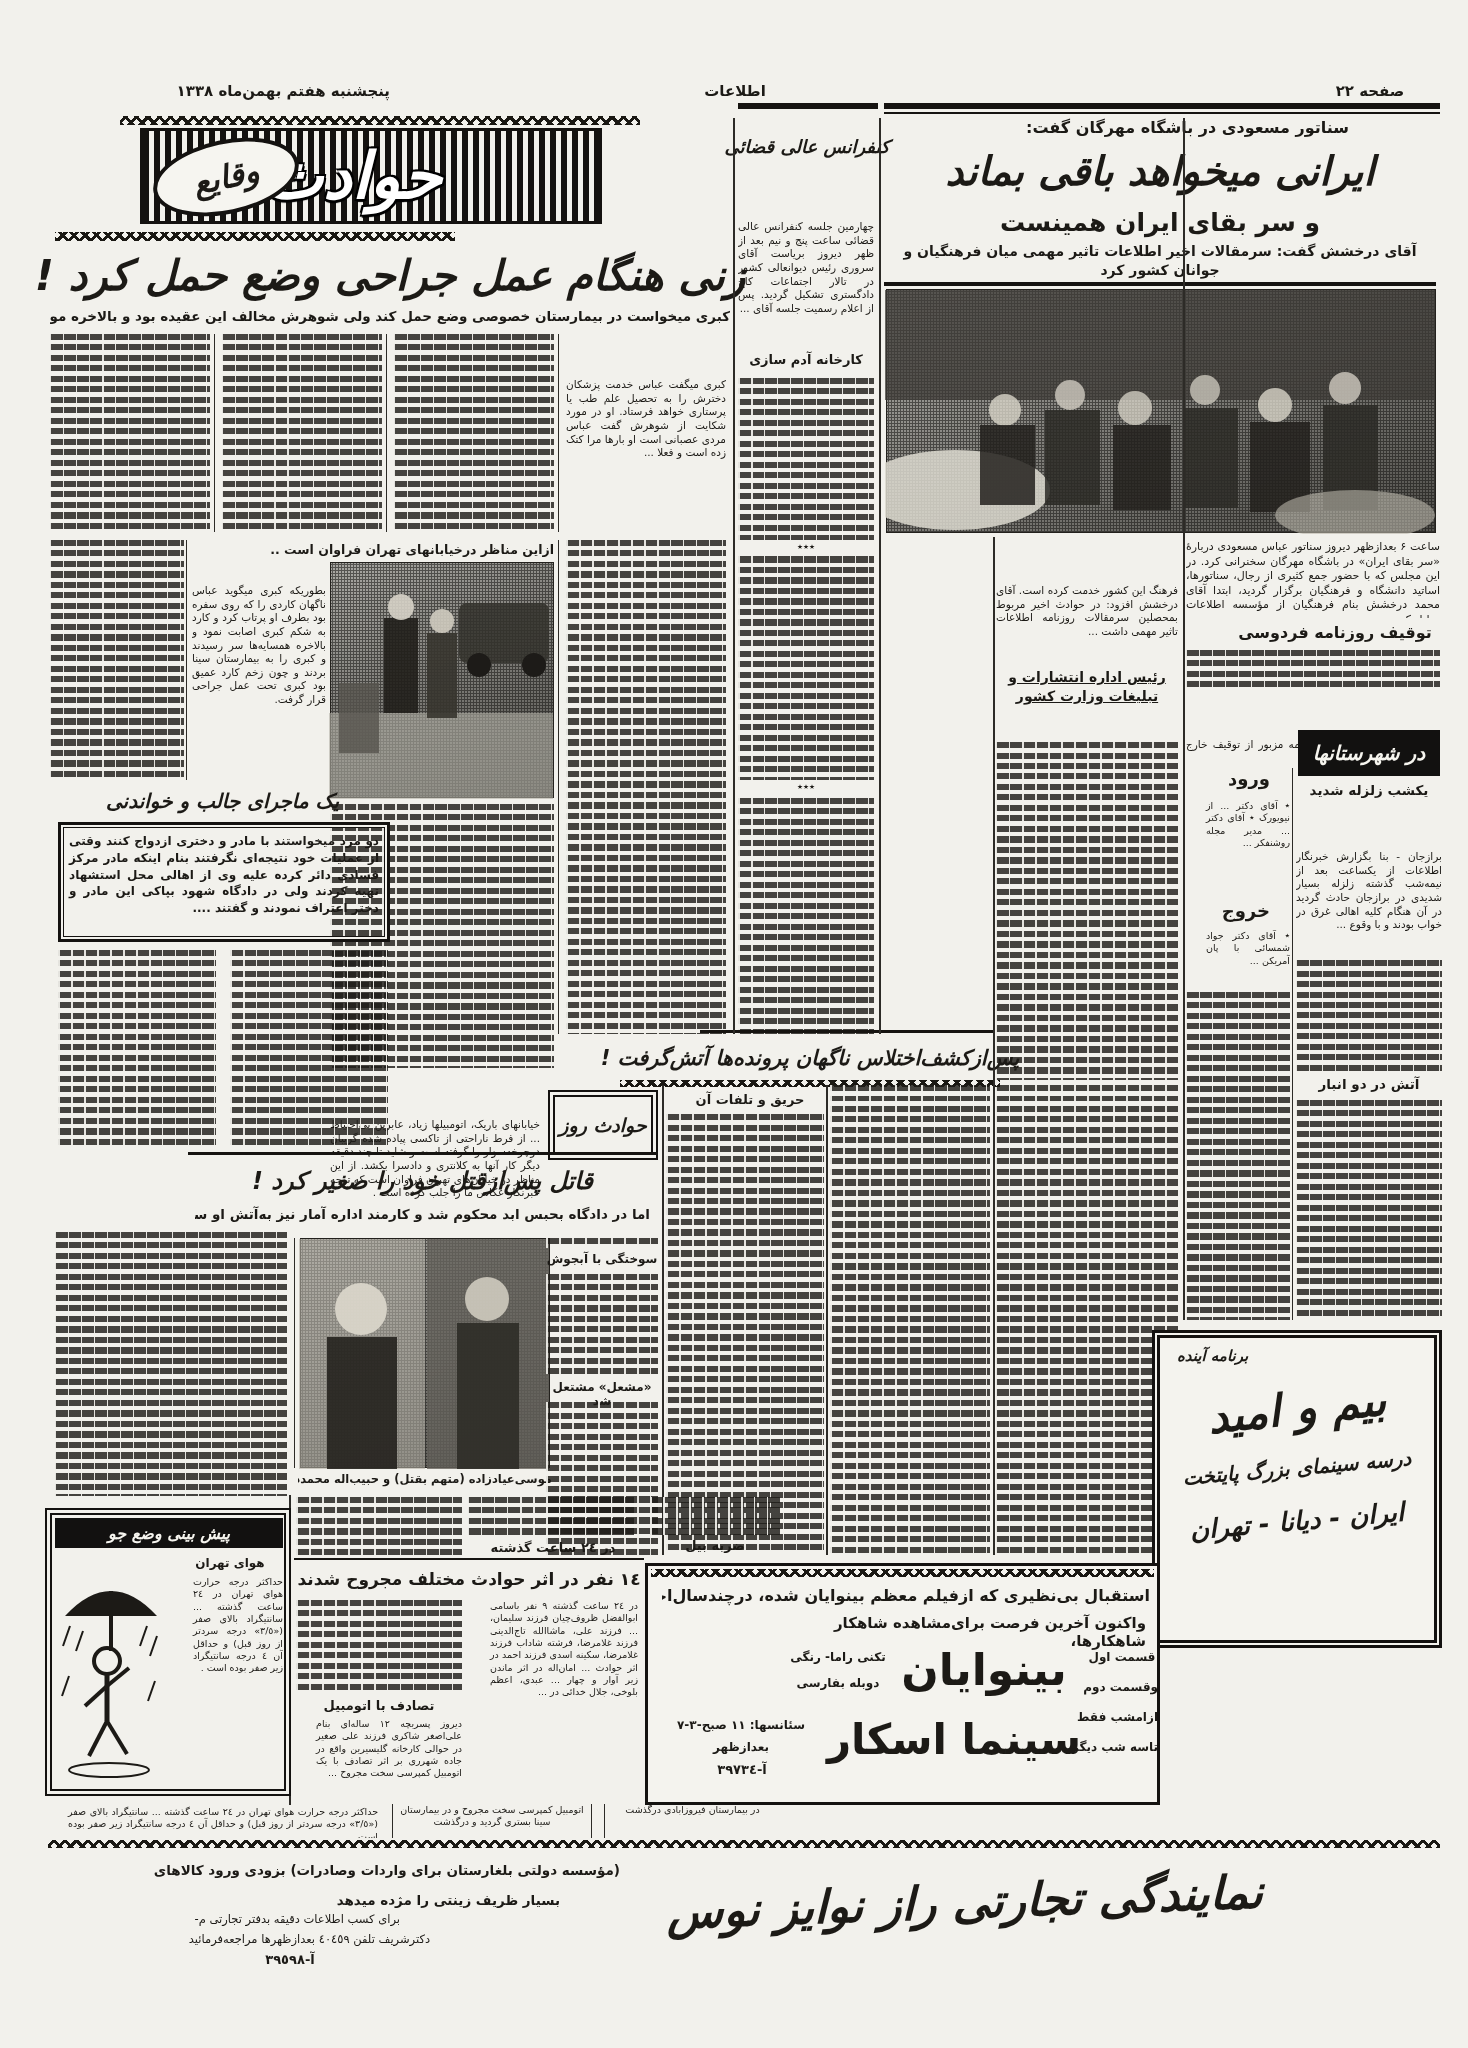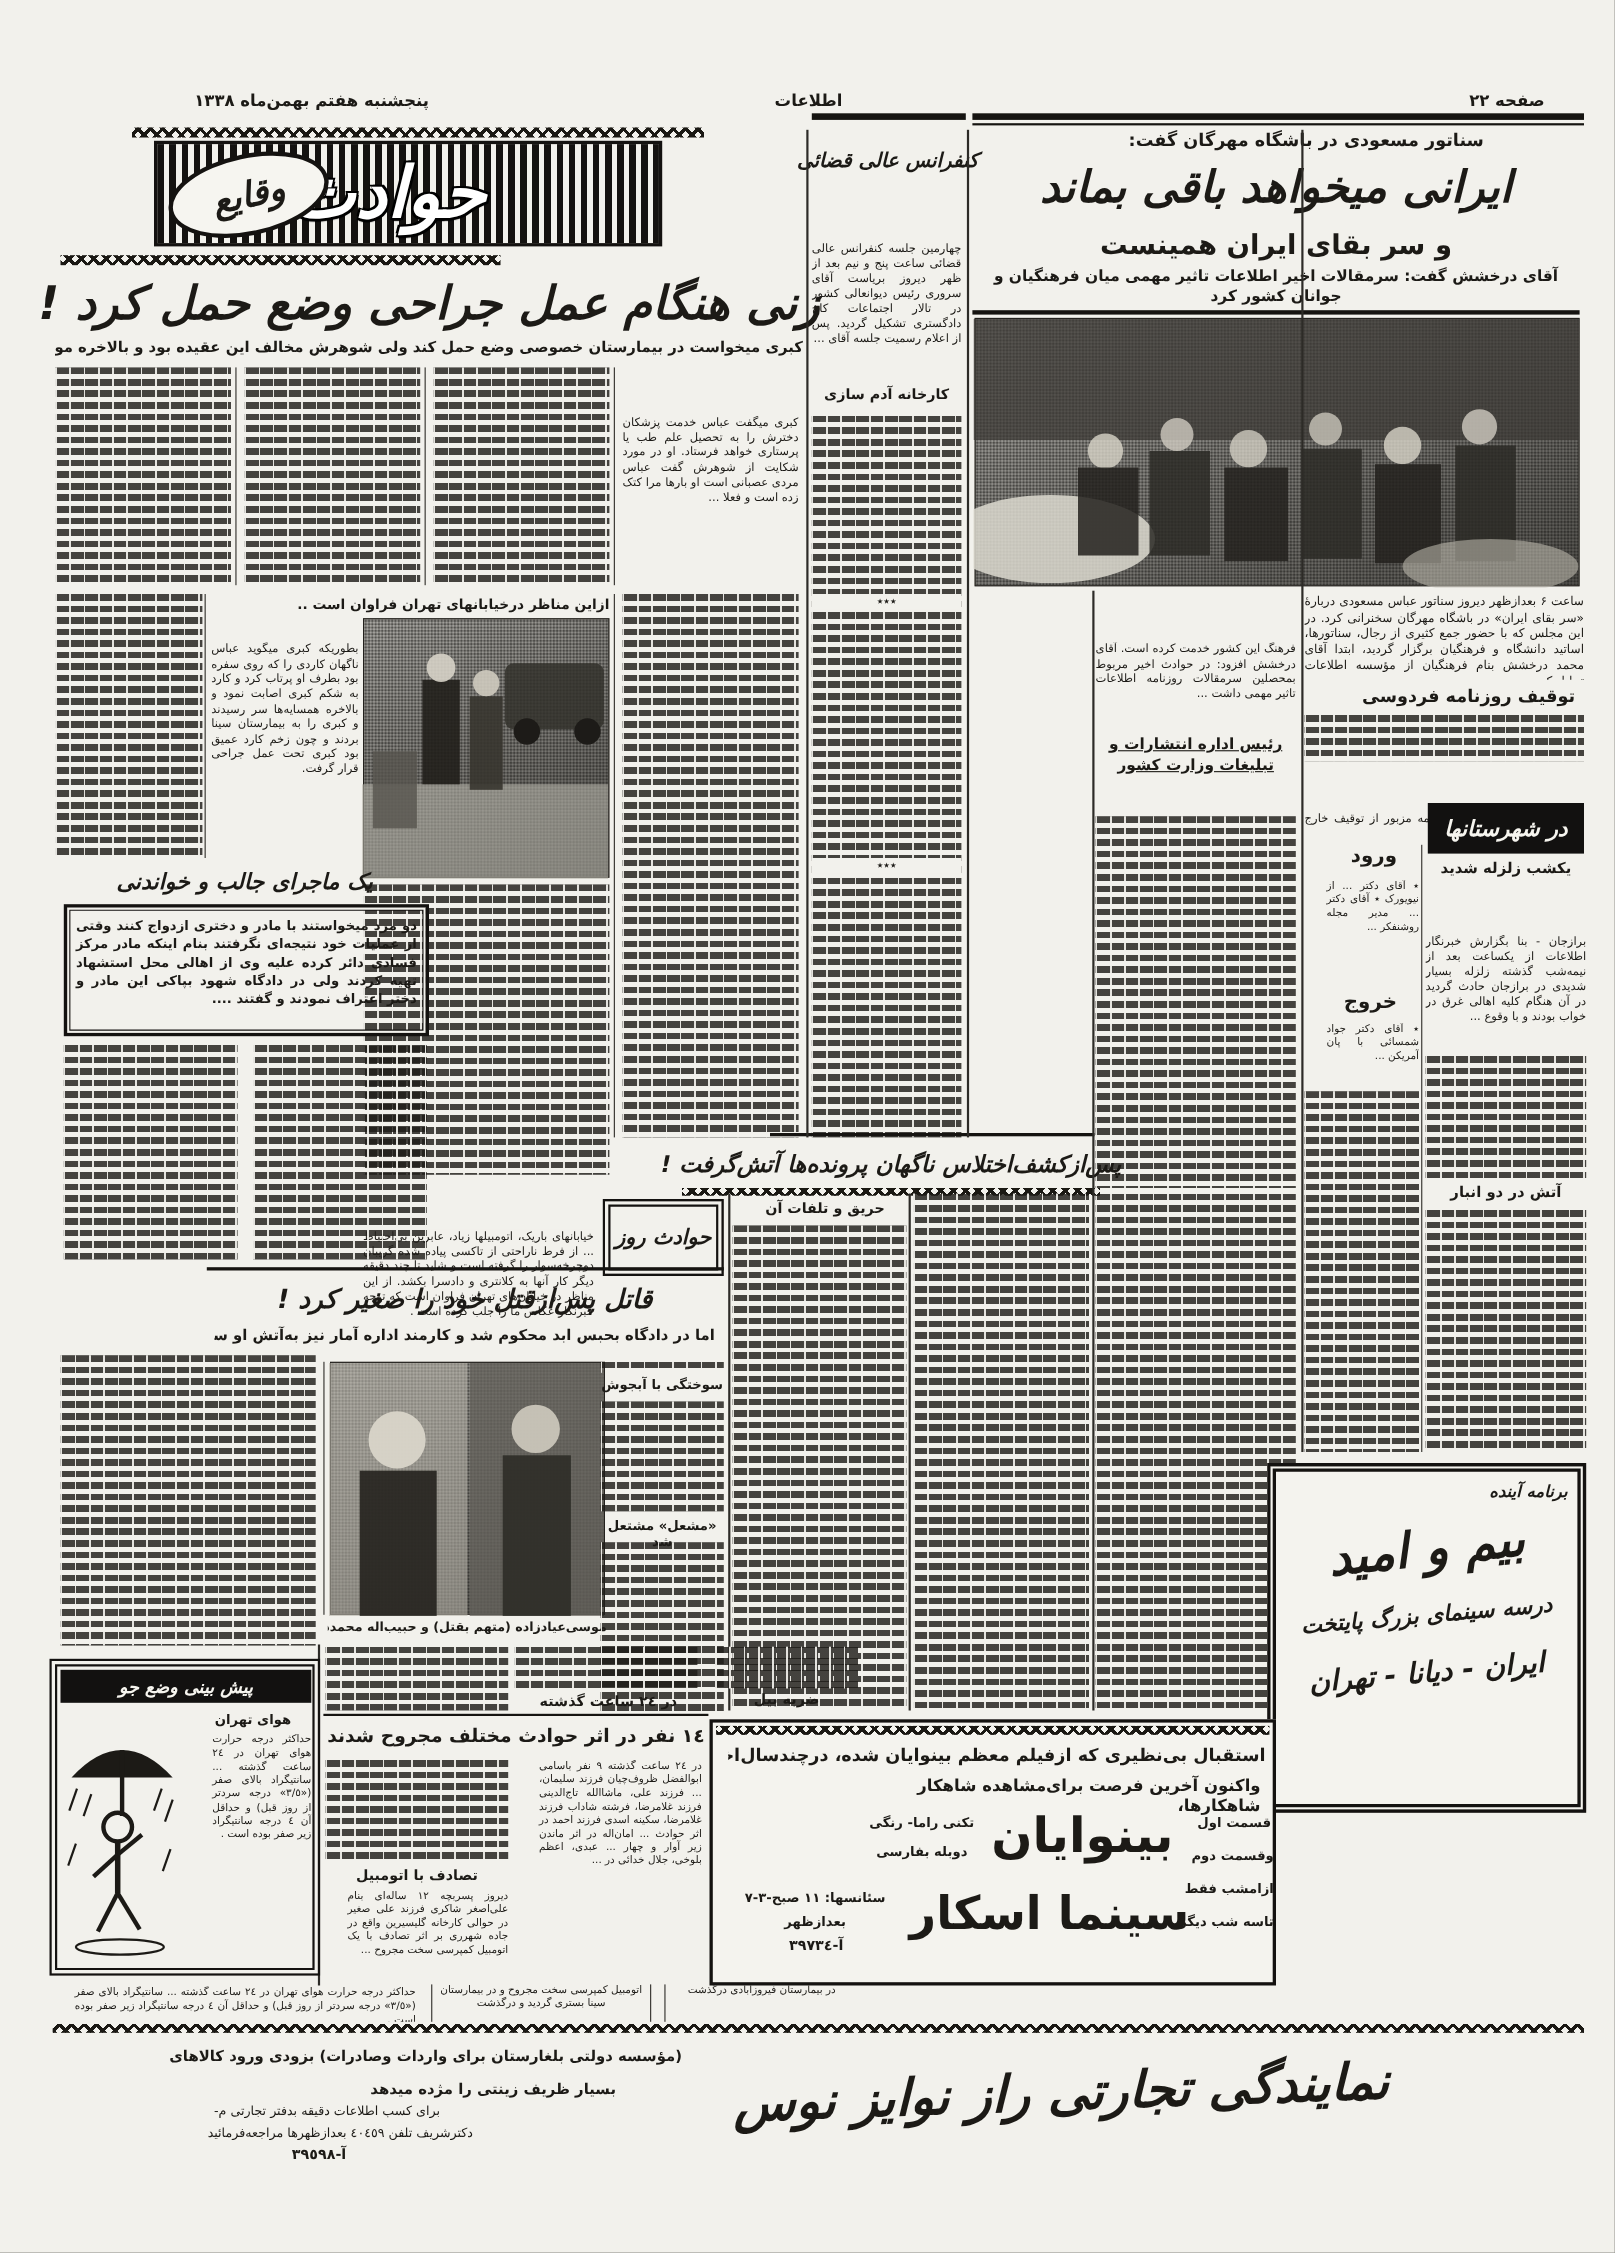--- a/index.html
+++ b/index.html
@@ -192,21 +192,21 @@
   <div class="abs b ctr" style="left:546px;top:1380px;width:112px;height:18px;font-size:12px">«مشعل» مشتعل شد</div>
   <div class="abs greek" style="left:546px;top:1402px;width:112px;height:155px"></div>
 
   <div class="abs vr" style="left:733px;top:118px;width:2px;height:916px"></div>
   <div class="abs vr" style="left:879px;top:118px;width:2px;height:916px"></div>
   <div class="abs vr" style="left:993px;top:537px;width:2px;height:1018px"></div>
   <div class="abs vr" style="left:1183px;top:118px;width:2px;height:1202px"></div>
 
   <div class="abs adbox" style="left:1152px;top:1330px;width:290px;height:318px;
        box-shadow:inset 0 0 0 2px #f4f3ee, inset 0 0 0 5px #141210">
-    <div class="b it" style="text-align:right;font-size:15px;margin:14px 14px 0 34px">برنامه آینده</div>
+    <div class="b it" style="text-align:left;font-size:15px;margin:14px 14px 0 22px">برنامه آینده</div>
     <div class="b it ctr" style="font-size:44px;margin-top:18px;transform:rotate(-6deg)">بیم و امید</div>
     <div class="b it ctr" style="font-size:20px;margin-top:22px;transform:rotate(-5deg)">درسه سینمای بزرگ پایتخت</div>
     <div class="b it ctr" style="font-size:26px;margin-top:26px;transform:rotate(-5deg)">ایران - دیانا - تهران</div>
   </div>
 
   <div class="abs vr" style="left:289px;top:1495px;width:2px;height:310px"></div>
   <div class="abs greek" style="left:296px;top:1497px;width:166px;height:58px"></div>
   <div class="abs greek" style="left:468px;top:1497px;width:166px;height:40px"></div>
   <div class="abs b ctr" style="left:470px;top:1540px;width:166px;height:18px;font-size:13px;">در ۲٤ ساعت گذشته</div>
   <div class="abs bar" style="left:294px;top:1558px;width:350px;height:2px"></div>

